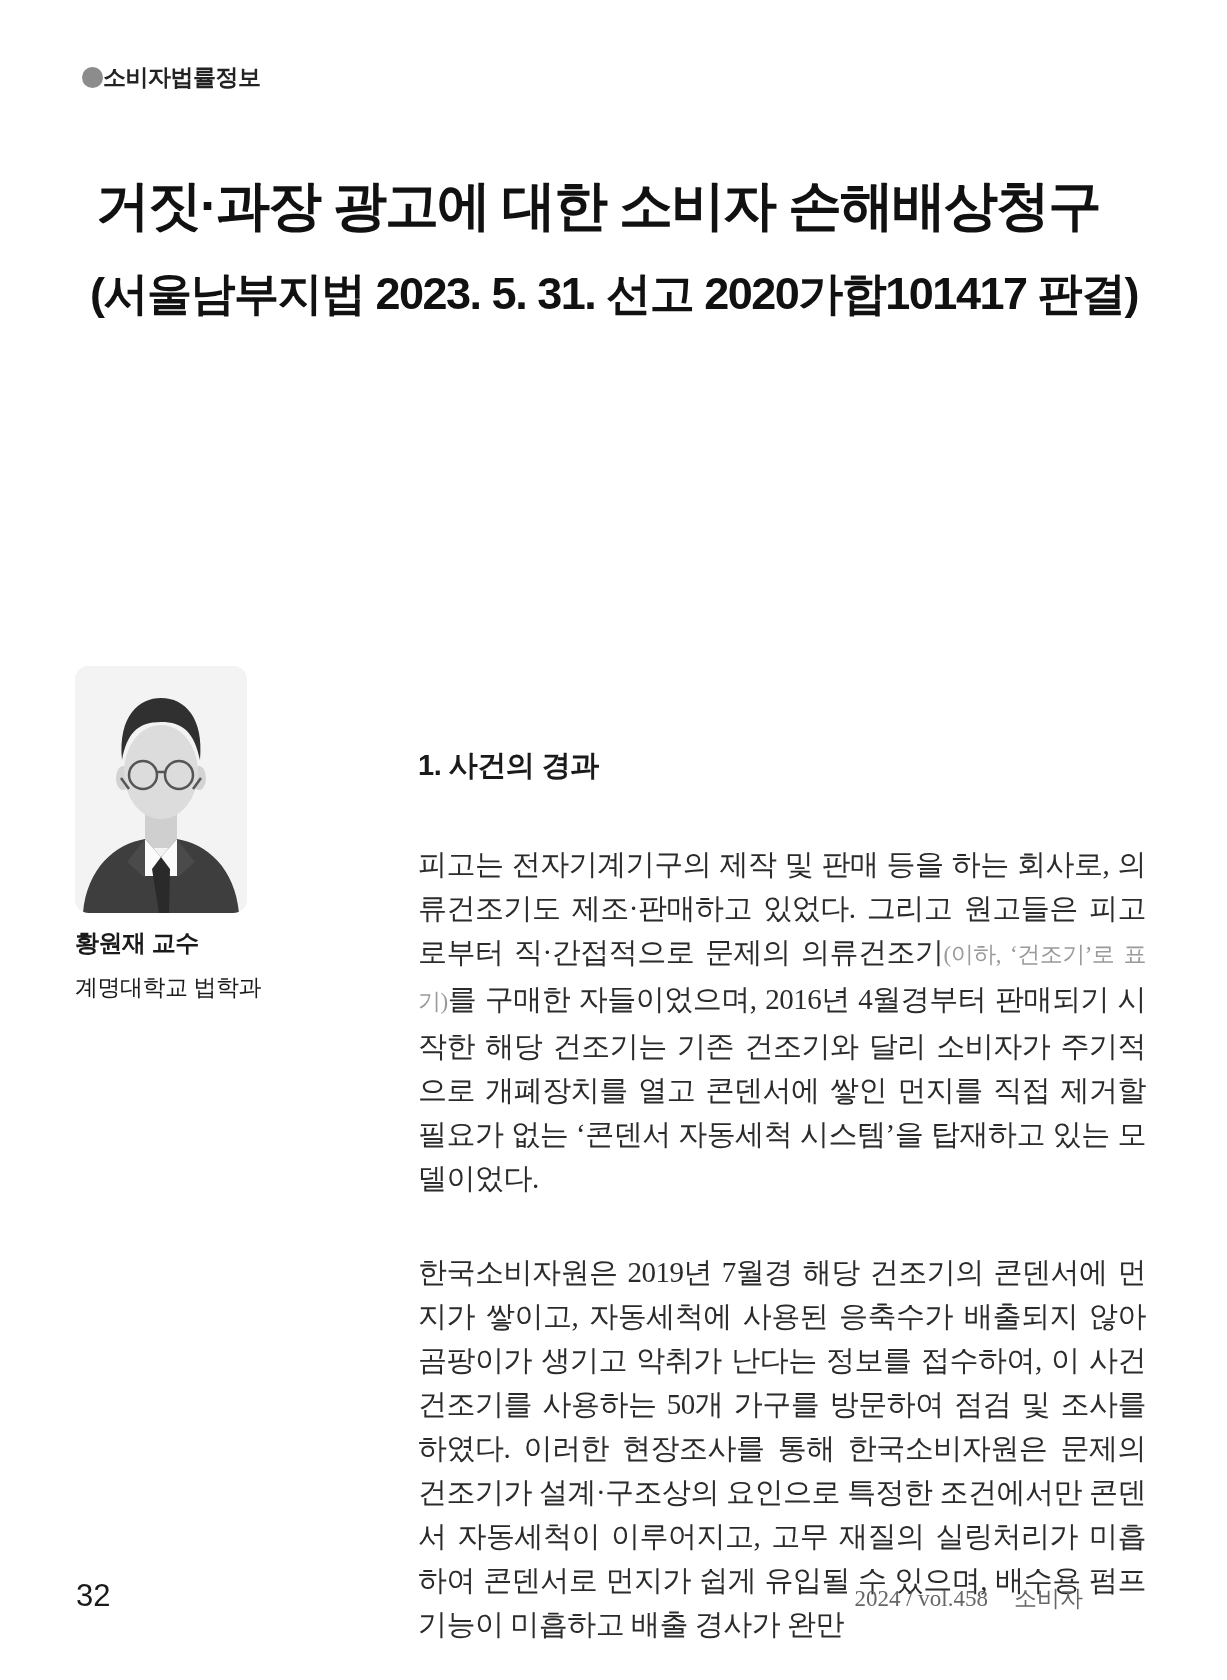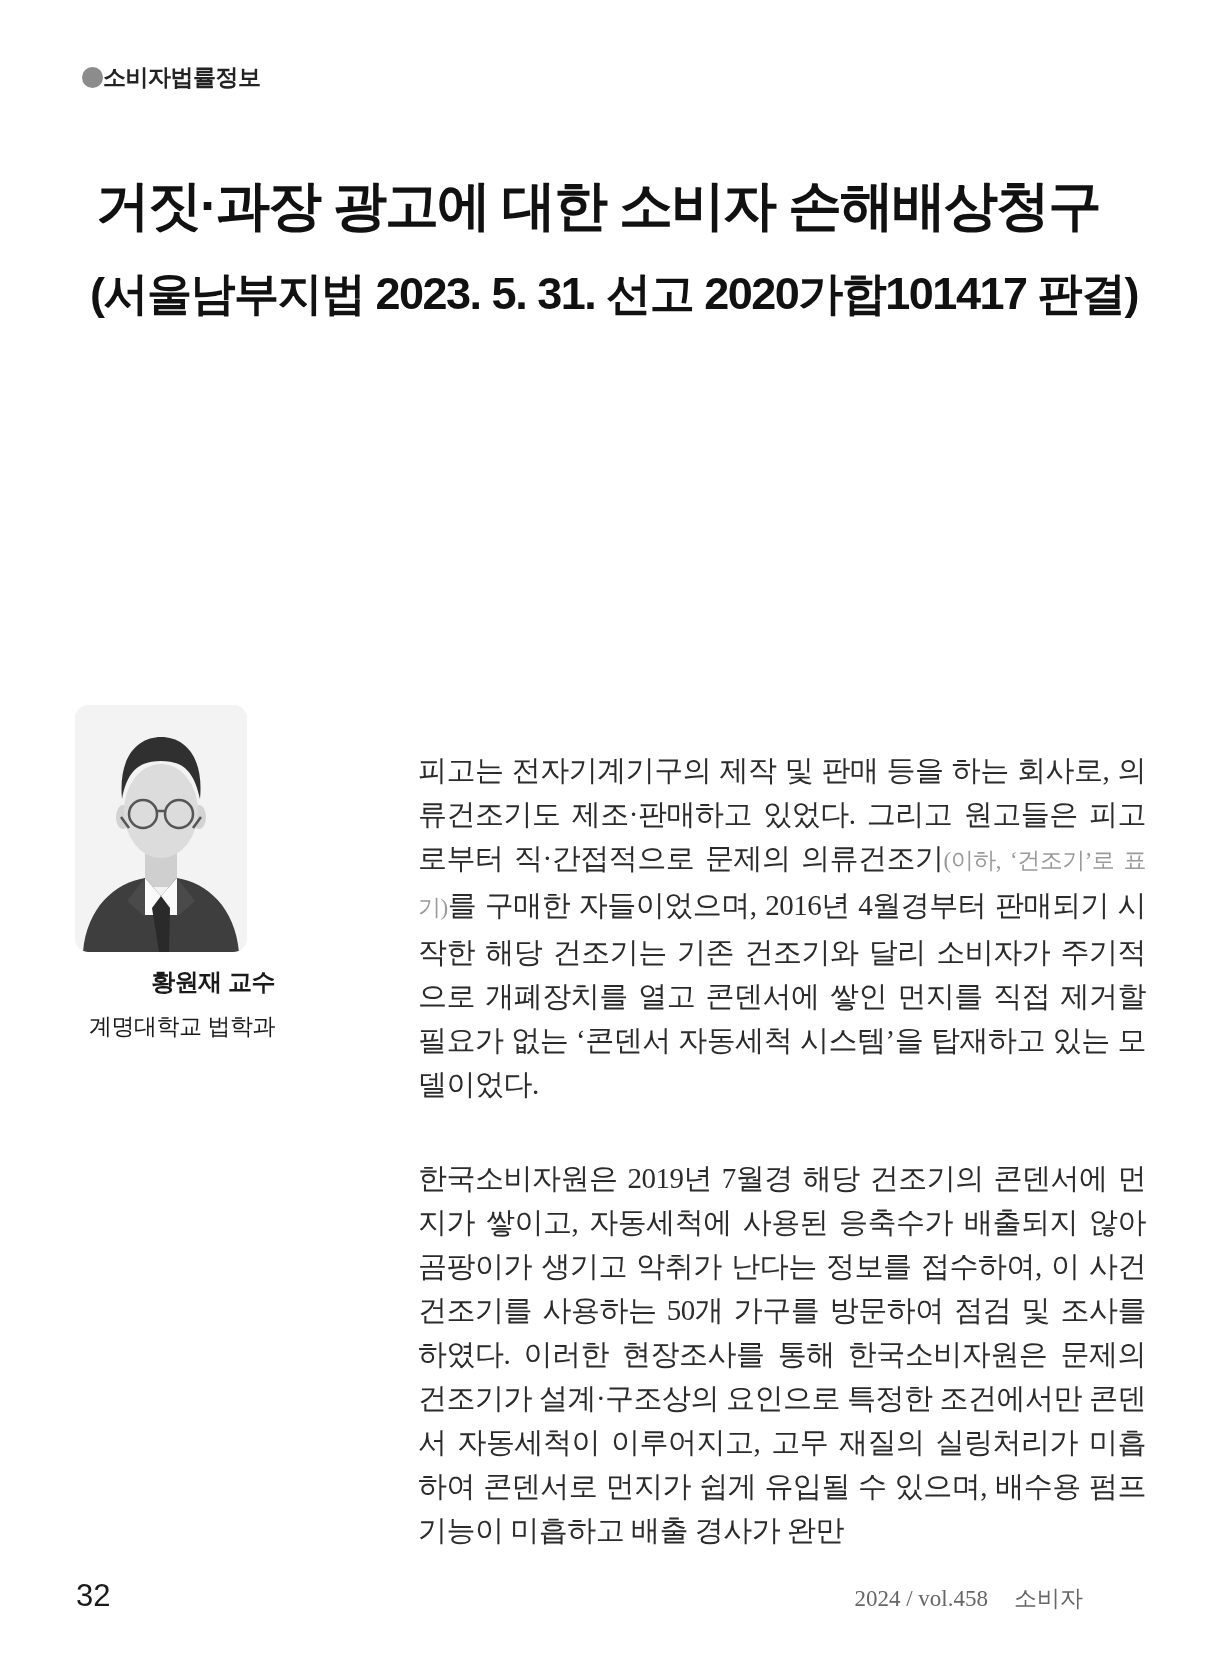--- a/index.html
+++ b/index.html
@@ -31,21 +31,21 @@
     color: #111111; white-space: nowrap;
   }
   .subtitle {
     position: absolute; left: 82px; top: 264px;
     font-size: 45px; font-weight: 800; letter-spacing: -1.5px;
     color: #111111; white-space: nowrap; margin-left: 8px;
   }
 
   
   .author-col {
-    position: absolute; left: 75px; top: 705px; width: 200px; text-align: right;
+    position: absolute; left: 75px; top: 666px; width: 200px;
   }
   .portrait {
     width: 172px; height: 247px;
     border-radius: 14px; overflow: hidden;
     background: #f2f2f2; display: block;
   }
   .author-name {
     margin-top: 14px;
     font-size: 24px; font-weight: 700; color: #1a1a1a;
     letter-spacing: -0.5px;
@@ -118,20 +118,21 @@
     <path d="M70,173 L86,191 L102,173 L104,210 L68,210 Z" fill="#fbfbfb"></path>
     <path d="M86,191 L77,203 L84,247 L94,247 L95,203 Z" fill="#2a2a2a"></path>
     <path d="M70,173 L52,196 L70,212 Z" fill="#4a4a4a"></path>
     <path d="M102,173 L120,196 L102,212 Z" fill="#4a4a4a"></path>
   </svg>
   <div class="author-name">황원재 교수</div>
   <div class="author-affil">계명대학교 법학과</div>
 </div>
 
 <div class="article">
+  <h3 class="section-heading">1. 사건의 경과</h3>
   <p class="body-p"><span>피고는 전자기계기구의 제작 및 판매 등을 하는 회사로, 의류건조기도 제조·판매하고 있었다. 그리고 원고들은 피고로부터 직·간접적으로 문제의 의류건조기</span><span class="note">(이하, ‘건조기’로 표기)</span><span>를 구매한 자들이었으며, 2016년 4월경부터 판매되기 시작한 해당 건조기는 기존 건조기와 달리 소비자가 주기적으로 개폐장치를 열고 콘덴서에 쌓인 먼지를 직접 제거할 필요가 없는 ‘콘덴서 자동세척 시스템’을 탑재하고 있는 모델이었다.</span></p>
   <p class="body-p">한국소비자원은 2019년 7월경 해당 건조기의 콘덴서에 먼지가 쌓이고, 자동세척에 사용된 응축수가 배출되지 않아 곰팡이가 생기고 악취가 난다는 정보를 접수하여, 이 사건 건조기를 사용하는 50개 가구를 방문하여 점검 및 조사를 하였다. 이러한 현장조사를 통해 한국소비자원은 문제의 건조기가 설계·구조상의 요인으로 특정한 조건에서만 콘덴서 자동세척이 이루어지고, 고무 재질의 실링처리가 미흡하여 콘덴서로 먼지가 쉽게 유입될 수 있으며, 배수용 펌프 기능이 미흡하고 배출 경사가 완만</p>
 </div>
 
 <div class="footer-page-number">32</div>
 <div class="footer-right">
   <span>2024 / vol.458</span>
   <span>소비자</span>
 </div>
 

